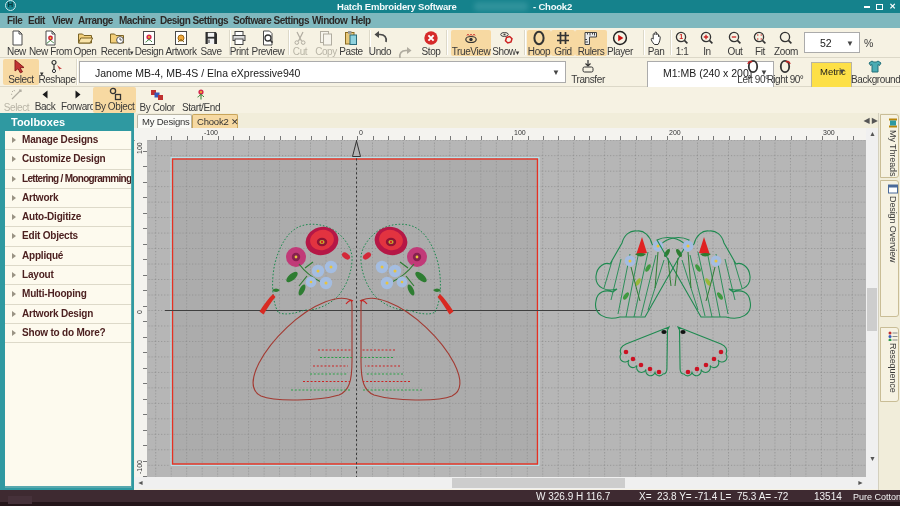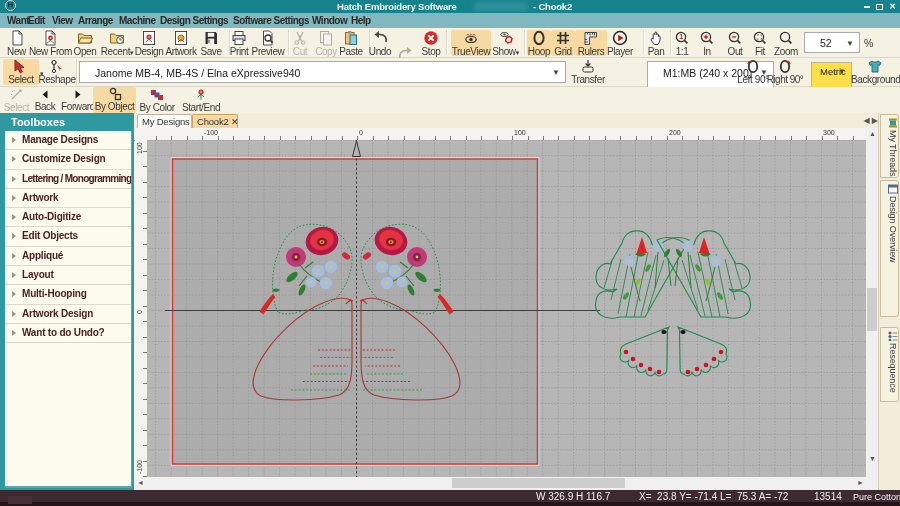--- a/index.html
+++ b/index.html
@@ -54,21 +54,21 @@
     <div style="position:absolute;left:474px;top:2px;width:54px;height:9px;background:#46a0a9;filter:blur(2.5px);border-radius:4px;opacity:.55"></div>
     <div class="t" style="left:533px">- Chook2</div>
     <div>
         <span style="position:absolute;right:30px;top:6px;width:6px;height:1.6px;background:#fff"></span>
         <span style="position:absolute;right:17px;top:3.5px;width:5px;height:4px;border:1.2px solid #fff"></span>
         <span style="position:absolute;right:4px;top:1.5px;color:#fff;font-size:8px;font-weight:bold">✕</span>
       </div>
   </div>
 
   <div id="menu" class="abs">
-    <span style="left:7px">Want</span>
+    <span style="left:7px">File</span>
       <span style="left:28px">Edit</span>
       <span style="left:52px">View</span>
     <span style="left:78px">Arrange</span>
       <span style="left:119px">Machine</span>
     <span style="left:160px">Design Settings</span>
       <span style="left:233px">Software Settings</span>
     <span style="left:312px">Window</span>
       <span style="left:351px">Help</span>
   </div>
   <div id="row1" class="abs">
@@ -270,21 +270,21 @@
       <div class="tbi">Manage Designs</div>
       <div class="tbi">Customize Design</div>
       <div class="tbi" style="letter-spacing:-0.7px">Lettering / Monogramming</div>
       <div class="tbi">Artwork</div>
       <div class="tbi">Auto-Digitize</div>
       <div class="tbi">Edit Objects</div>
       <div class="tbi">Appliqué</div>
       <div class="tbi">Layout</div>
       <div class="tbi">Multi-Hooping</div>
       <div class="tbi">Artwork Design</div>
-      <div class="tbi">Want to do Undo?</div>
+      <div class="tbi">Show to do More?</div>
     </div>
   </div>
 
   <div id="tabs" class="abs">
     <div class="tab" style="left:3px;width:55px;background:#fafaf6">My Designs <span style="font-size:9px">✕</span></div>
     <div class="tab" style="left:58px;width:46px;background:#f6d9a2;border-color:#c9a55a">Chook2 <span style="font-size:9px">✕</span></div>
     <div style="position:absolute;right:0px;top:3px;font-size:8px;color:#555">◀&nbsp;▶</div>
   </div>
   <div id="rcor" class="abs"></div>
   <div id="hrul" class="abs">

